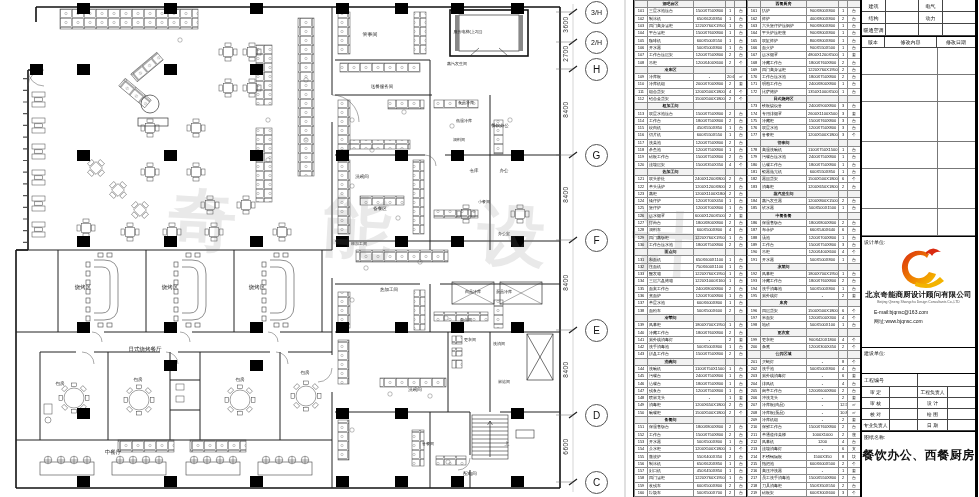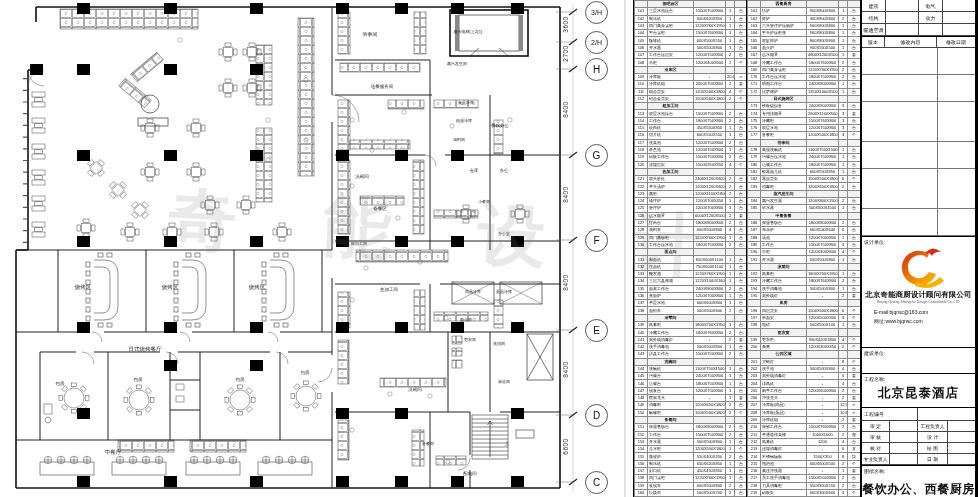--- a/index.html
+++ b/index.html
@@ -1630,24 +1630,20 @@
       <div id="company-cn">北京奇能商厨设计顾问有限公司</div>
       <div id="company-en">Beijing Qineng Shangchu Design Consultants Co.,LTD</div>
       <div id="email">E-mail:bjqnsc@163.com</div>
       <div id="website">网址:www.bjqnsc.com</div>
     </div>
 
     <div id="client-blk">
       <span class="blk-label">建设单位:</span>
     </div>
 
-    <div id="project-blk">
-      <span class="blk-label">工程名称:</span>
-      <div id="project-name">北京昆泰酒店</div>
-    </div>
 
     <div id="projno-row">
       <div class="tb-cell" style="width:56px">工程编号</div>
       <div class="tb-cell" style="width:57px;border-right:none"></div>
     </div>
 
     <div id="signs-host">
   <div class="sign-row">
     <div class="tb-cell" style="width:28px">审 定</div>
     <div class="tb-cell" style="width:28px"></div>

